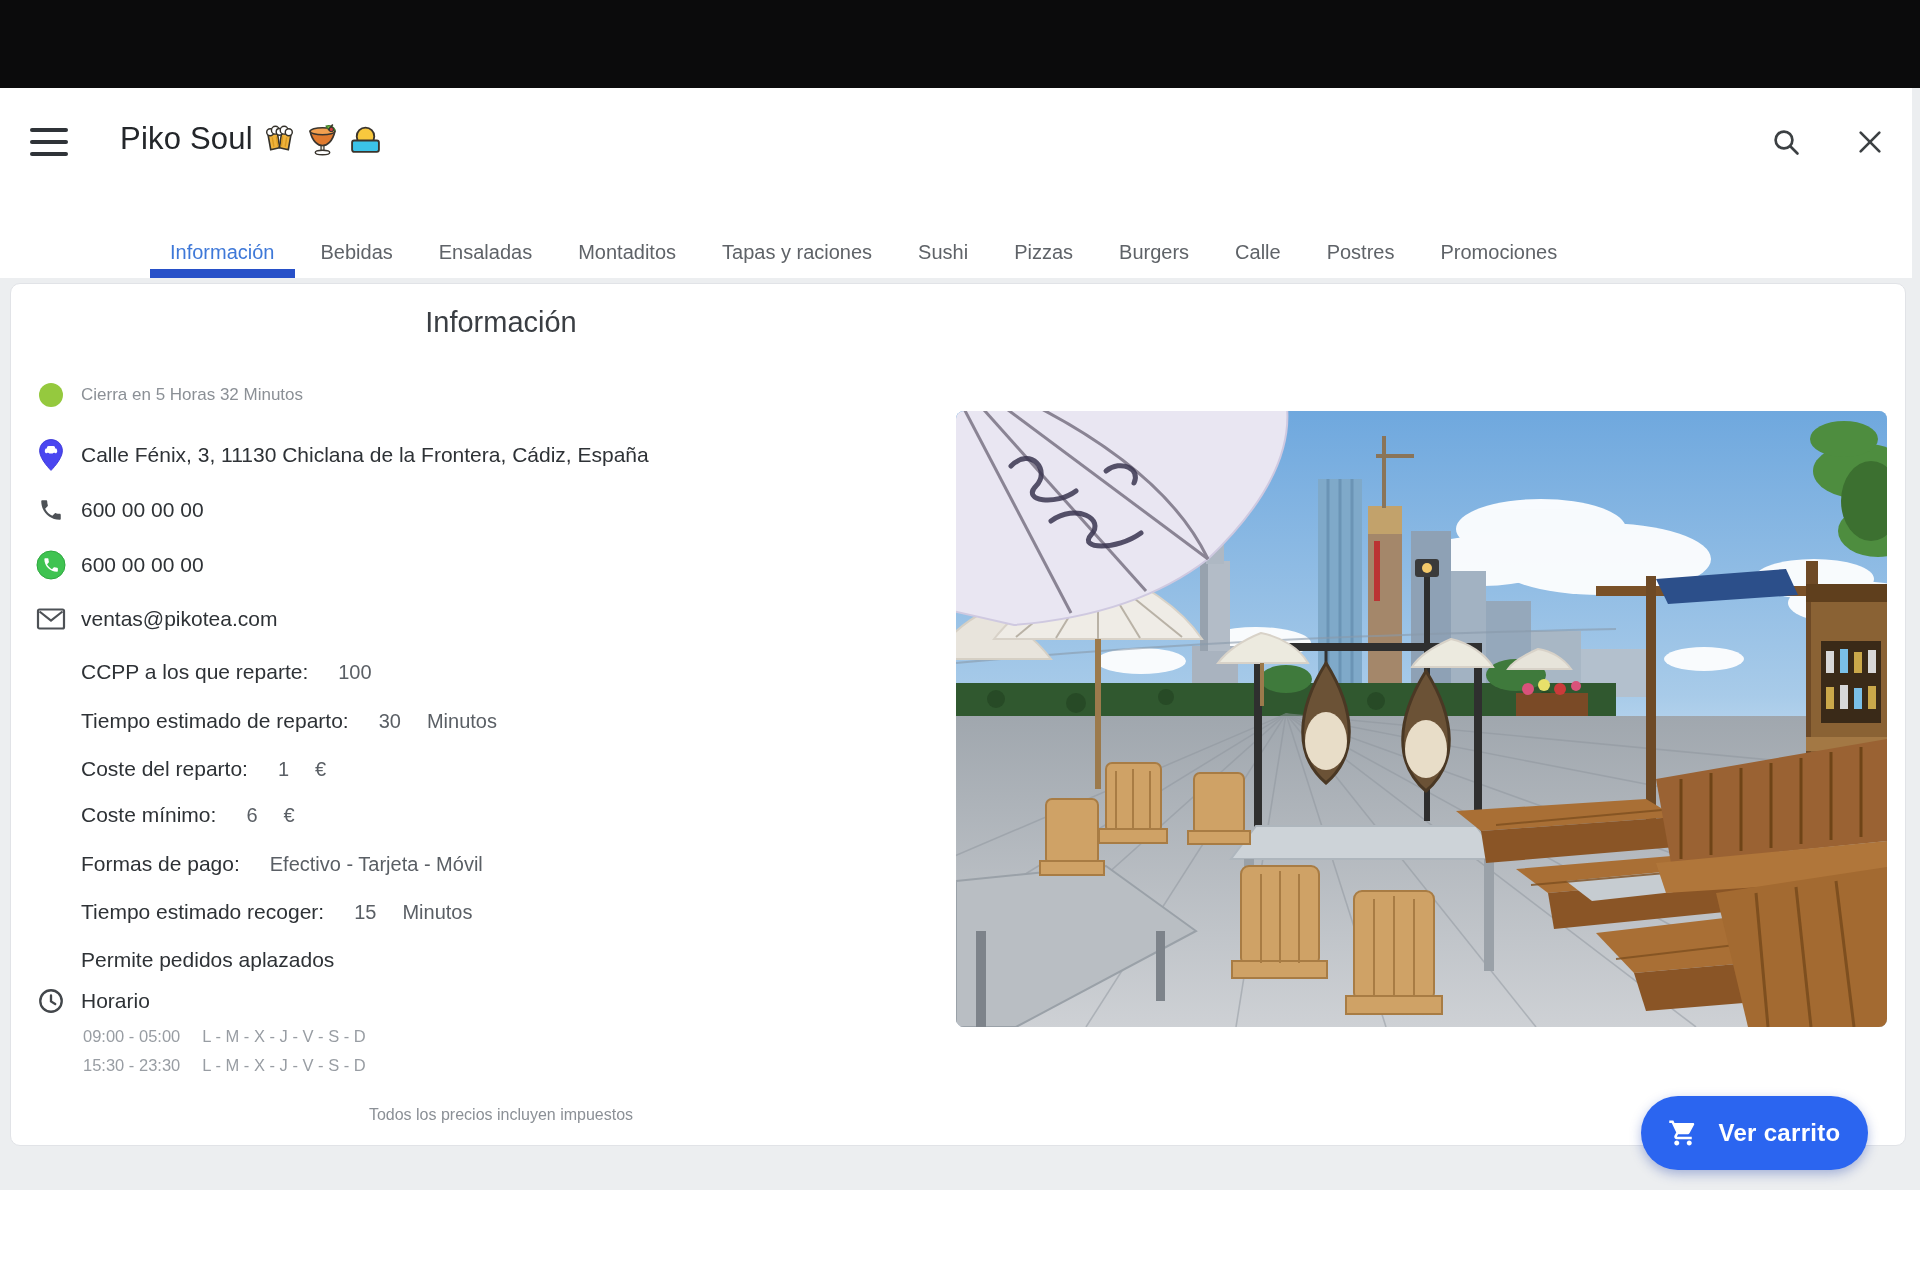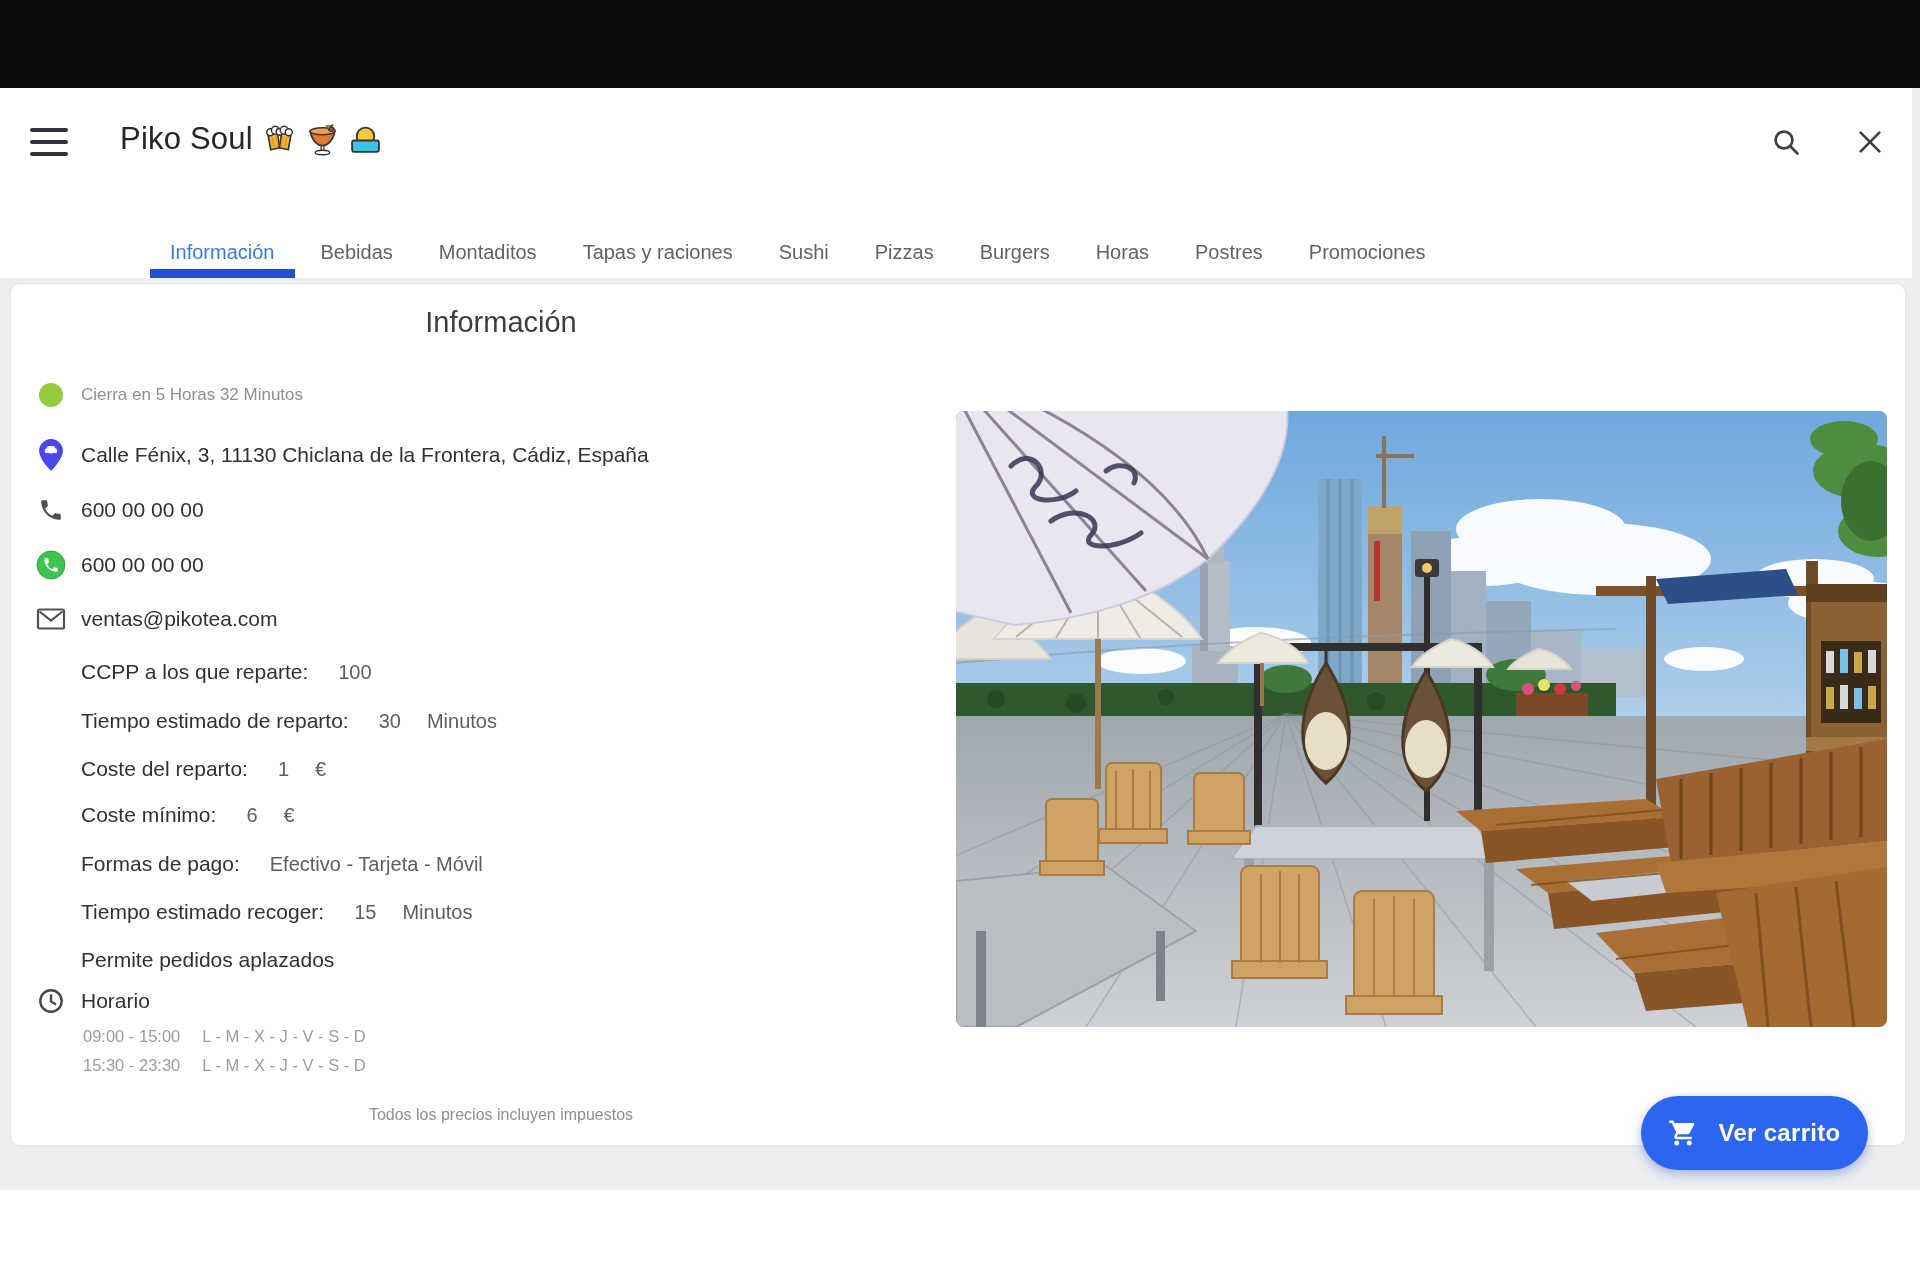--- a/index.html
+++ b/index.html
@@ -100,26 +100,27 @@
   <div class="icon-btn close">
     <svg viewBox="0 0 24 24" width="32" height="32" stroke="#3c4043" stroke-width="2" stroke-linecap="round">
       <line x1="5" y1="5" x2="19" y2="19"></line>
         <line x1="19" y1="5" x2="5" y2="19"></line>
     </svg>
   </div>
 
   <div class="tabs">
     <div class="tab active">Información</div>
     <div class="tab">Bebidas</div>
+    <div class="tab">Ensaladas</div>
     <div class="tab">Montaditos</div>
     <div class="tab">Tapas y raciones</div>
     <div class="tab">Sushi</div>
     <div class="tab">Pizzas</div>
     <div class="tab">Burgers</div>
-    <div class="tab">Horas</div>
+    <div class="tab">Calle</div>
     <div class="tab">Postres</div>
     <div class="tab">Promociones</div>
   </div>
 
   <div class="grayzone">
     <div class="card">
 
       <h2 class="heading">Información</h2>
 
       <div class="row" style="top:93px">
@@ -210,21 +211,21 @@
         <span class="ric">
           <svg width="28" height="28" viewBox="0 0 24 24" fill="none" stroke="#43474b" stroke-width="2" stroke-linecap="round">
             <circle cx="12" cy="12" r="9.2"></circle>
               <path d="M12 7.2 V12.4 L15.6 14.6"></path>
           </svg>
         </span>
         <span class="main">Horario</span>
       </div>
 
       <div class="sched" style="top:739px">
-        <span>09:00 - 15:00</span>
+        <span>09:00 - 05:00</span>
         <span>L - M - X - J - V - S - D</span>
       </div>
       <div class="sched" style="top:768px">
         <span>15:30 - 23:30</span>
         <span>L - M - X - J - V - S - D</span>
       </div>
 
       <div class="footnote">Todos los precios incluyen impuestos</div>
 
       <div class="photo">

